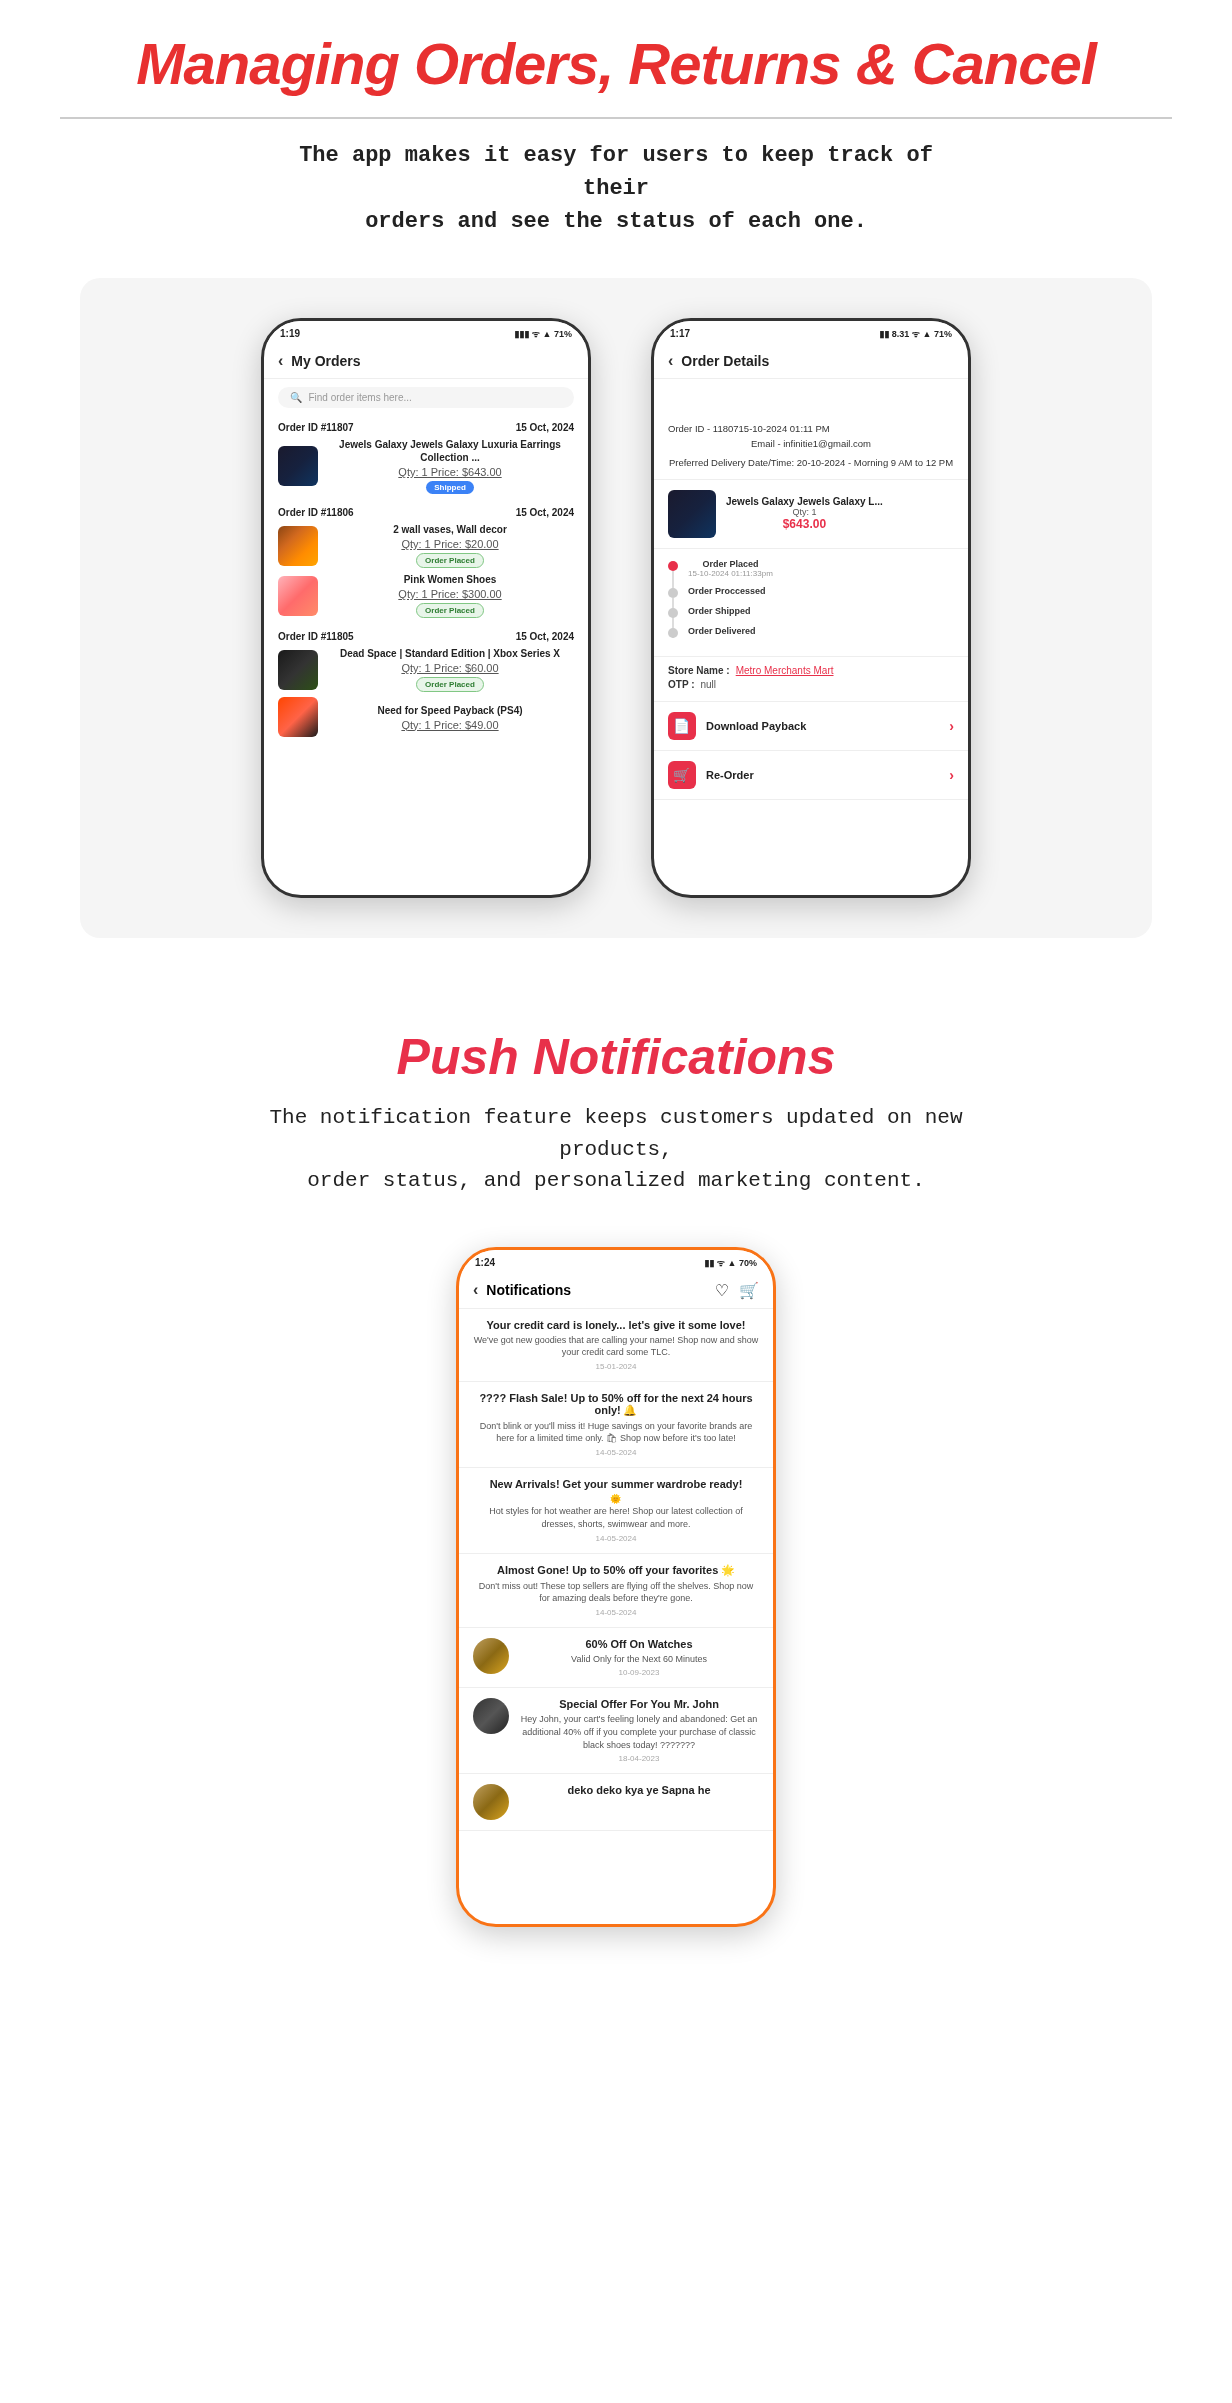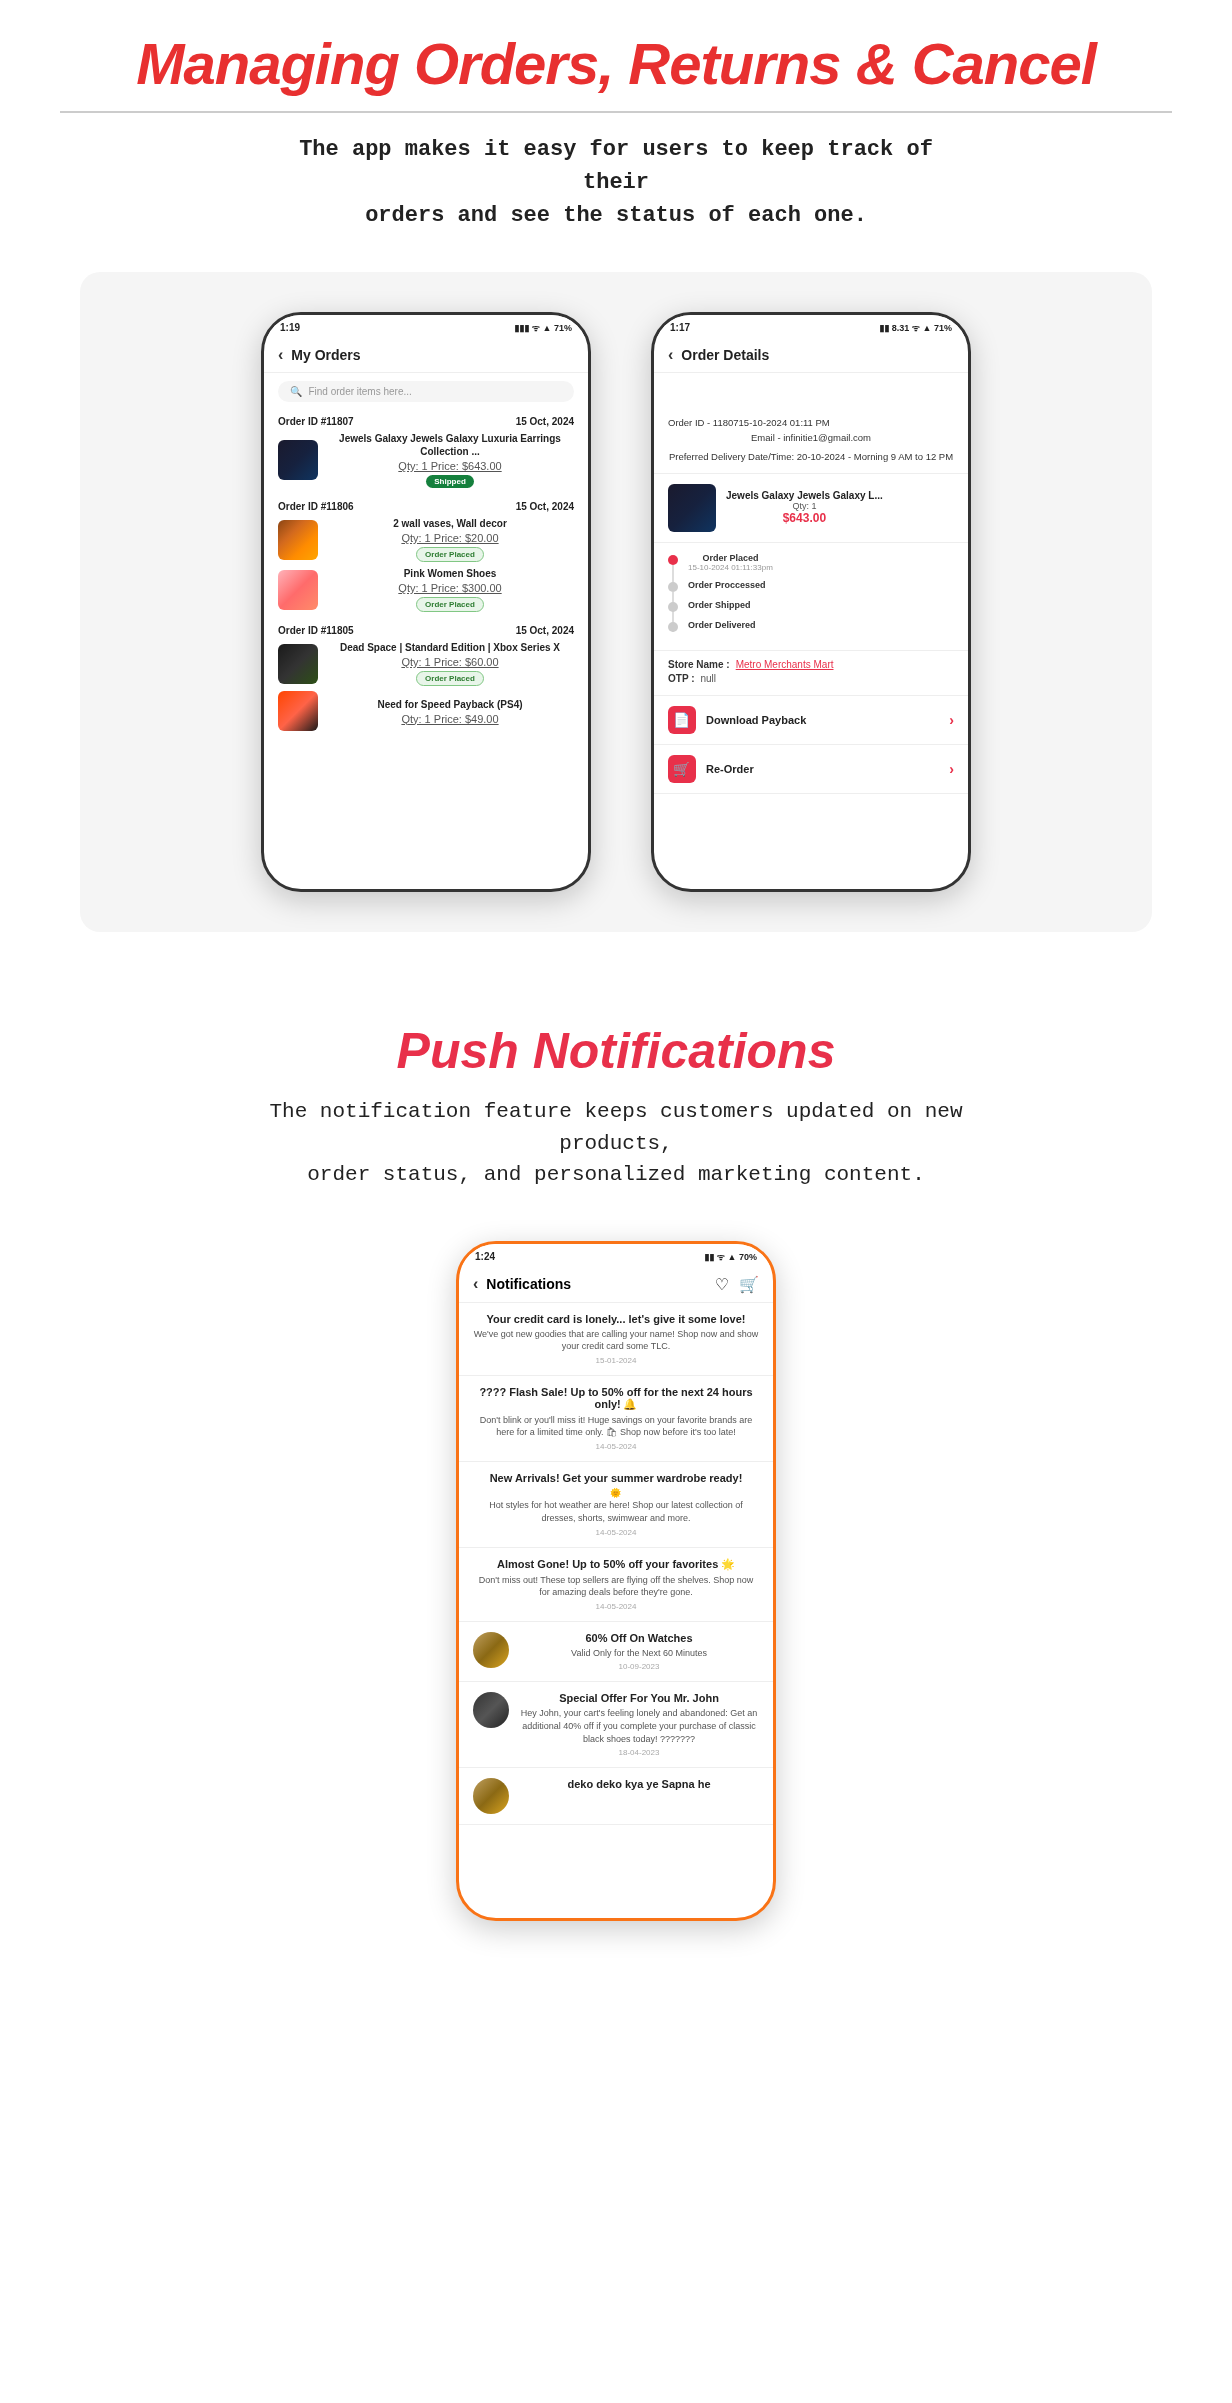--- a/index.html
+++ b/index.html
@@ -13,21 +13,21 @@
     
     .section-1 {
       padding: 30px 60px 40px;
       text-align: center;
     }
     .main-title {
       font-size: 58px;
       font-weight: 900;
       color: #e83030;
       font-style: italic;
-      margin-bottom: 14px;
+      margin-bottom: 20px;
       letter-spacing: -1px;
     }
     .divider {
       height: 2px;
       background: #ccc;
       margin: 0 0 20px;
     }
     .subtitle {
       font-size: 22px;
       font-weight: 600;
@@ -174,21 +174,21 @@
       text-decoration: underline;
     }
     .status-badge {
       display: inline-block;
       padding: 2px 8px;
       border-radius: 10px;
       font-size: 8px;
       font-weight: 600;
       margin-top: 3px;
     }
-    .shipped { background: #15803d; color: #fff; }
+    .shipped { background: #3b82f6; color: #fff; }
     .order-placed { background: #e8f5e9; color: #2e7d32; border: 1px solid #81c784; }
 
     
     .order-details-header {
       display: flex;
       align-items: center;
       padding: 8px 14px;
       font-size: 14px;
       font-weight: 700;
       border-bottom: 1px solid #eee;

